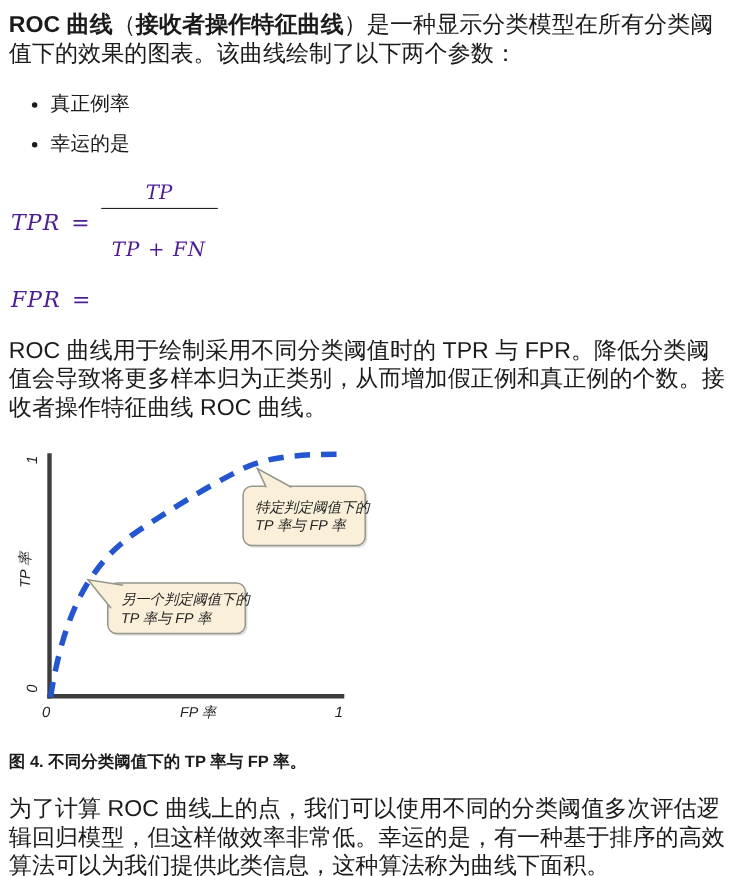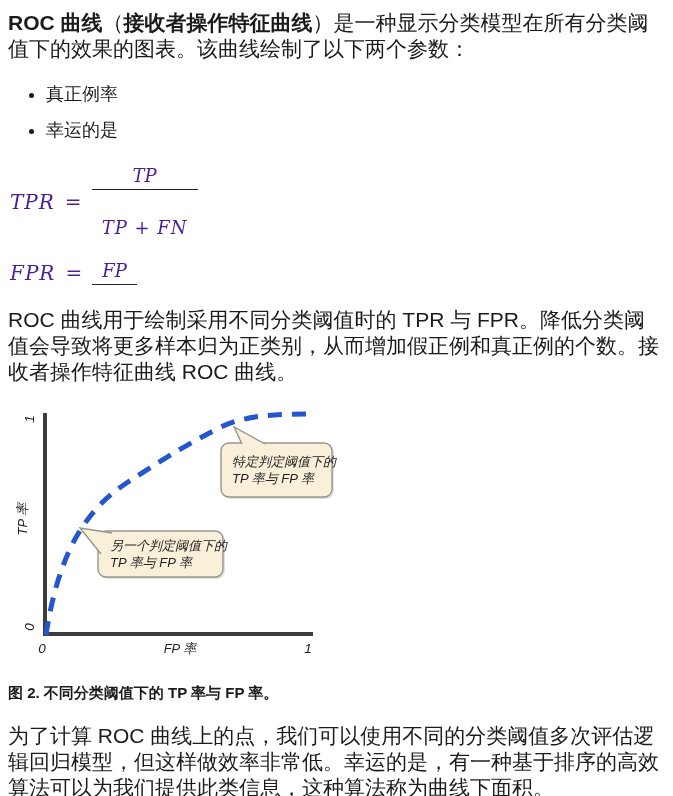--- a/index.html
+++ b/index.html
@@ -58,21 +58,20 @@
       <span class="num">TP</span>
       <span class="den">TP + FN</span>
     </span>
   </div>
 
 
   <div class="formula">
     <span class="lhs">FPR</span>
     <span class="eq">=</span>
     <span class="frac">
-      <span class="num">FP</span>
     </span>
   </div>
 
   <p>ROC 曲线用于绘制采用不同分类阈值时的 TPR 与 FPR。降低分类阈值会导致将更多样本归为正类别，从而增加假正例和真正例的个数。接收者操作特征曲线 ROC 曲线。</p>
 
   <div class="figure-wrap">
     <svg class="chart-svg" width="335" height="262" viewBox="0 0 335 262" xmlns="http://www.w3.org/2000/svg">
 
       <line x1="37" y1="14" x2="37" y2="237" stroke="#3d3d3d" stroke-width="4"></line>
       <line x1="35" y1="235" x2="305" y2="235" stroke="#3d3d3d" stroke-width="4"></line>
@@ -100,17 +99,17 @@
       <text class="tick" text-anchor="middle" transform="rotate(-90 22 20)" x="22" y="24">1</text>
       <text class="axis-label" text-anchor="middle" transform="rotate(-90 15 120)" x="15" y="124">TP 率</text>
       <text class="tick" text-anchor="middle" transform="rotate(-90 22 228)" x="22" y="232">0</text>
 
       <text class="tick" text-anchor="middle" x="34" y="254">0</text>
       <text class="axis-label" text-anchor="middle" x="172" y="254">FP 率</text>
       <text class="tick" text-anchor="middle" x="300" y="254">1</text>
     </svg>
   </div>
 
-  <p class="fig-caption">图 2. 不同分类阈值下的 TP 率与 FP 率。</p>
+  <p class="fig-caption">图 4. 不同分类阈值下的 TP 率与 FP 率。</p>
 
   <p>为了计算 ROC 曲线上的点，我们可以使用不同的分类阈值多次评估逻辑回归模型，但这样做效率非常低。幸运的是，有一种基于排序的高效算法可以为我们提供此类信息，这种算法称为曲线下面积。</p>
 
 </div>
 
 </body></html>

